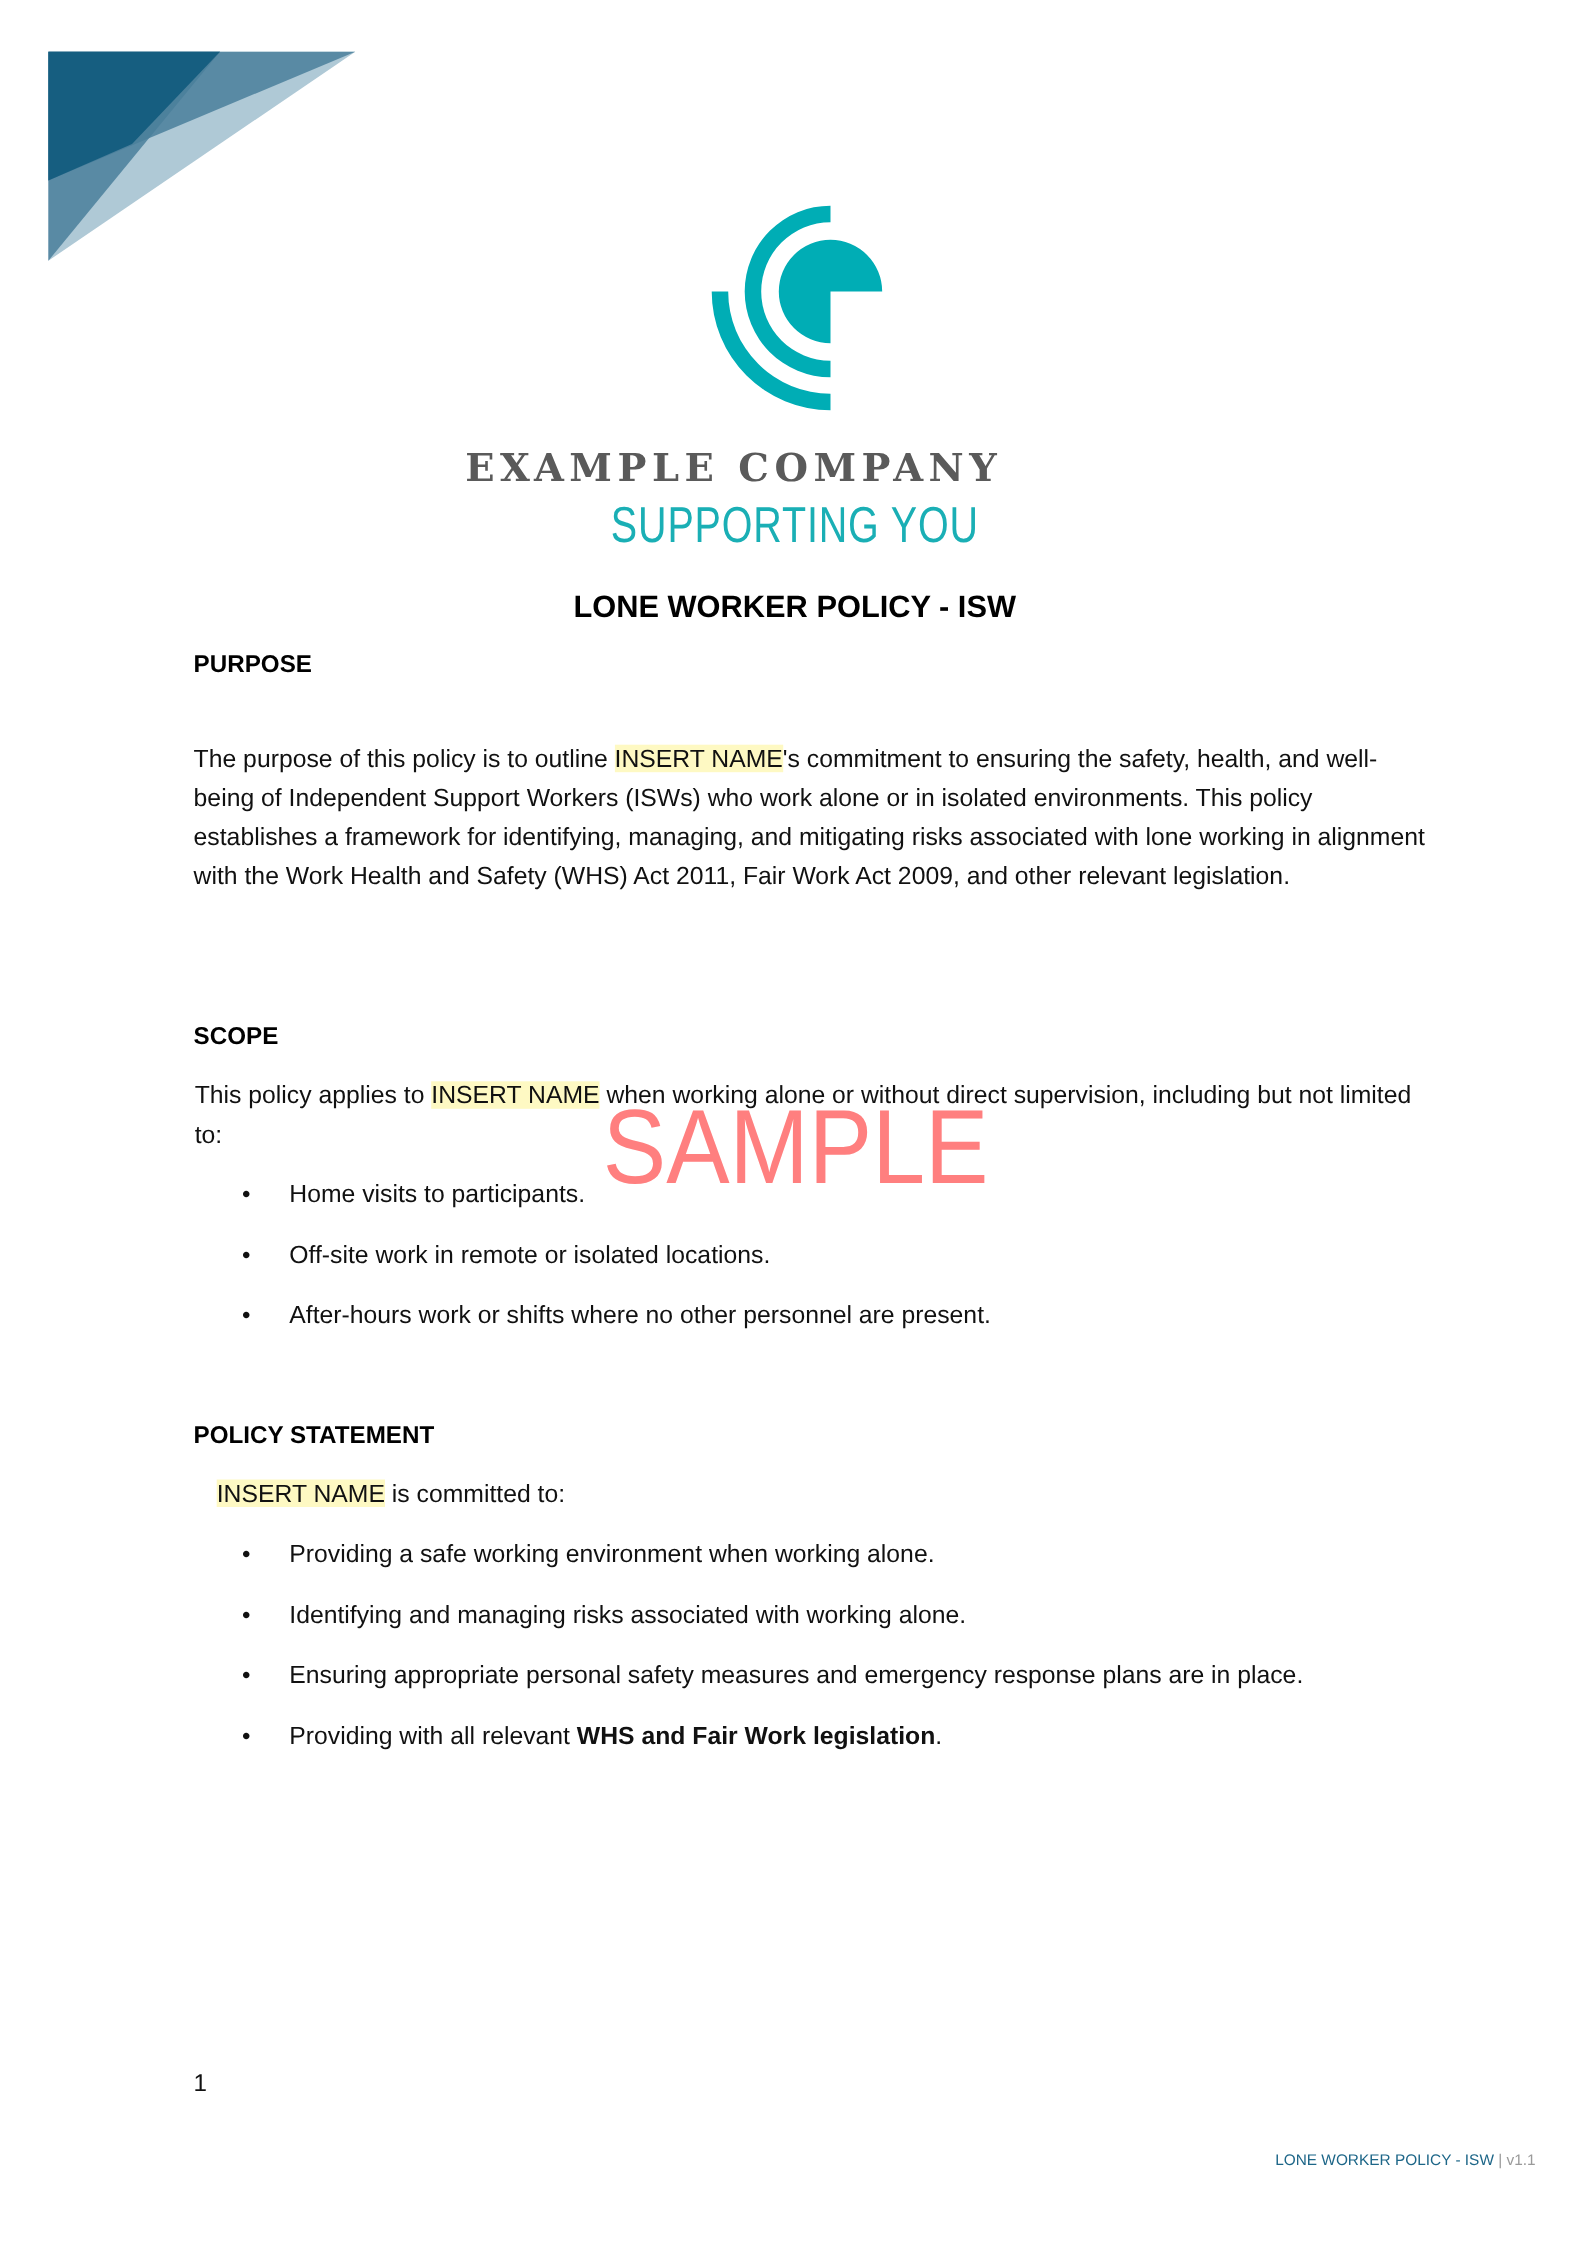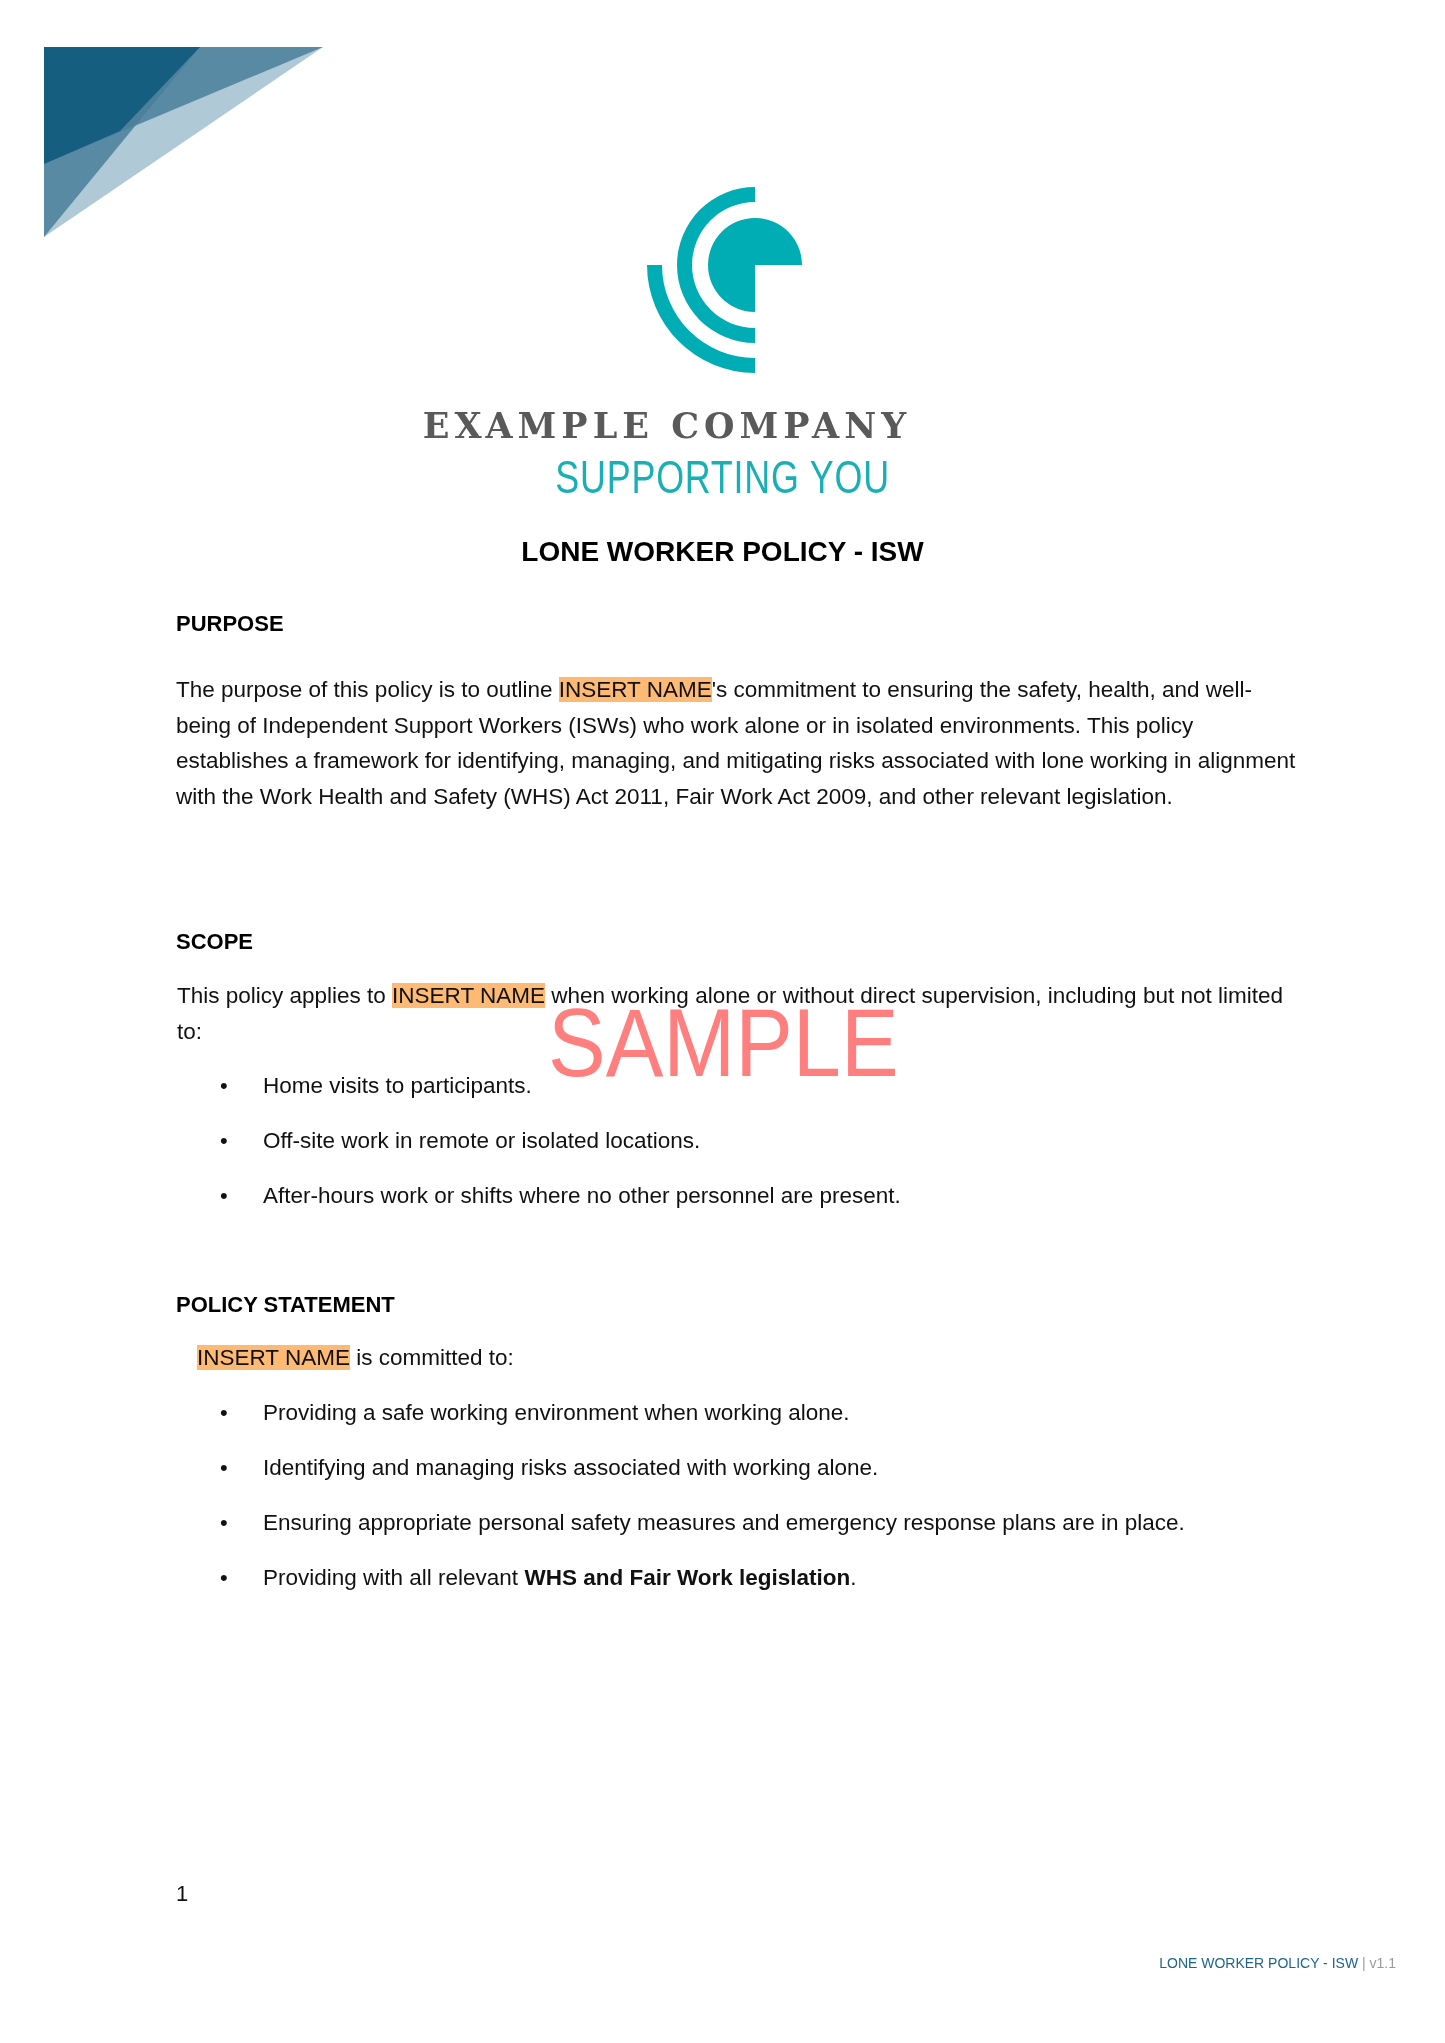--- a/index.html
+++ b/index.html
@@ -12,21 +12,21 @@
                     font-family: "DejaVu Serif", "Liberation Serif", serif; font-weight: bold;
                     font-size: 35px; letter-spacing: 5px; color: #5a5a5a; line-height: 42px; }
     .tagline { left: 0; width: 1445px; top: 452px; text-align: center;
                font-family: "Liberation Sans Narrow", "Liberation Sans", sans-serif; font-weight: normal;
                font-size: 46px; color: #1aafb5; line-height: 50px; letter-spacing: 1px;
                transform: scaleX(0.78); transform-origin: 723px 0; }
     .doc-title { left: 0; width: 1445px; top: 535px; text-align: center; font-weight: bold;
                  font-size: 28px; line-height: 34px; color: #000; }
     .heading { left: 176px; font-weight: bold; font-size: 22px; line-height: 28px; color: #000; }
     .para { left: 176px; width: 1120px; font-size: 22.5px; line-height: 35.5px; color: #111; }
-    .hl { background: #fdba74; }
+    .hl { background: #fef9c3; }
     .bullets { left: 176px; width: 1120px; margin: 0; padding: 0; list-style: none; }
     .bullets li { position: relative; padding-left: 87px; font-size: 22.5px; line-height: 35px;
                   margin-bottom: 20px; color: #111; }
     .bullets li .dot { position: absolute; left: 44px; top: 0; font-size: 22px; }
     .bold { font-weight: bold; }
     .watermark { left: 548px; top: 988px; font-size: 96px; line-height: 110px; color: #ff7f7f;
                  font-family: "Liberation Sans", sans-serif; transform: scaleX(0.9); transform-origin: 0 0; }
     .page-number { left: 176px; top: 1880px; font-size: 22px; line-height: 28px; color: #111; }
     .footer { right: 49px; top: 1950px; font-size: 14px; line-height: 26px; }
     .footer-title { color: #1d6688; }
@@ -50,21 +50,21 @@
   <path d="M 755 187 A 78 78 0 0 0 755 343 L 755 328 A 63 63 0 0 1 755 202 Z" fill="#00adb5"></path>
 
   <path d="M 755 265 L 755 312 A 47 47 0 0 1 755 218 A 47 47 0 0 1 802 265 Z" fill="#00adb5"></path>
 </svg>
 
 <div class="abs company-name">EXAMPLE COMPANY</div>
 <div class="abs tagline">SUPPORTING YOU</div>
 
 <h1 class="abs doc-title" style="margin:0;">LONE WORKER POLICY - ISW</h1>
 
-<div class="abs heading" style="top:610px;">PURPOSE</div>
+<div class="abs heading" style="top:590px;">PURPOSE</div>
 <p class="abs para" style="top:672px; margin:0;"><span>The purpose of this policy is to outline </span><span class="hl">INSERT NAME</span><span>'s commitment to ensuring the safety, health, and well-being of Independent Support Workers (ISWs) who work alone or in isolated environments. This policy establishes a framework for identifying, managing, and mitigating risks associated with lone working in alignment with the Work Health and Safety (WHS) Act 2011, Fair Work Act 2009, and other relevant legislation.</span></p>
 
 <div class="abs heading" style="top:928px;">SCOPE</div>
 <p class="abs para" style="top:977px; margin:1px;"><span>This policy applies to </span><span class="hl">INSERT NAME</span><span> when working alone or without direct supervision, including but not limited to:</span></p>
 
 <ul class="abs bullets" style="top:1068px;">
   <li><span class="dot">•</span><span>Home visits to participants.</span></li>
   <li><span class="dot">•</span><span>Off-site work in remote or isolated locations.</span></li>
   <li><span class="dot">•</span><span>After-hours work or shifts where no other personnel are present.</span></li>
 </ul>

